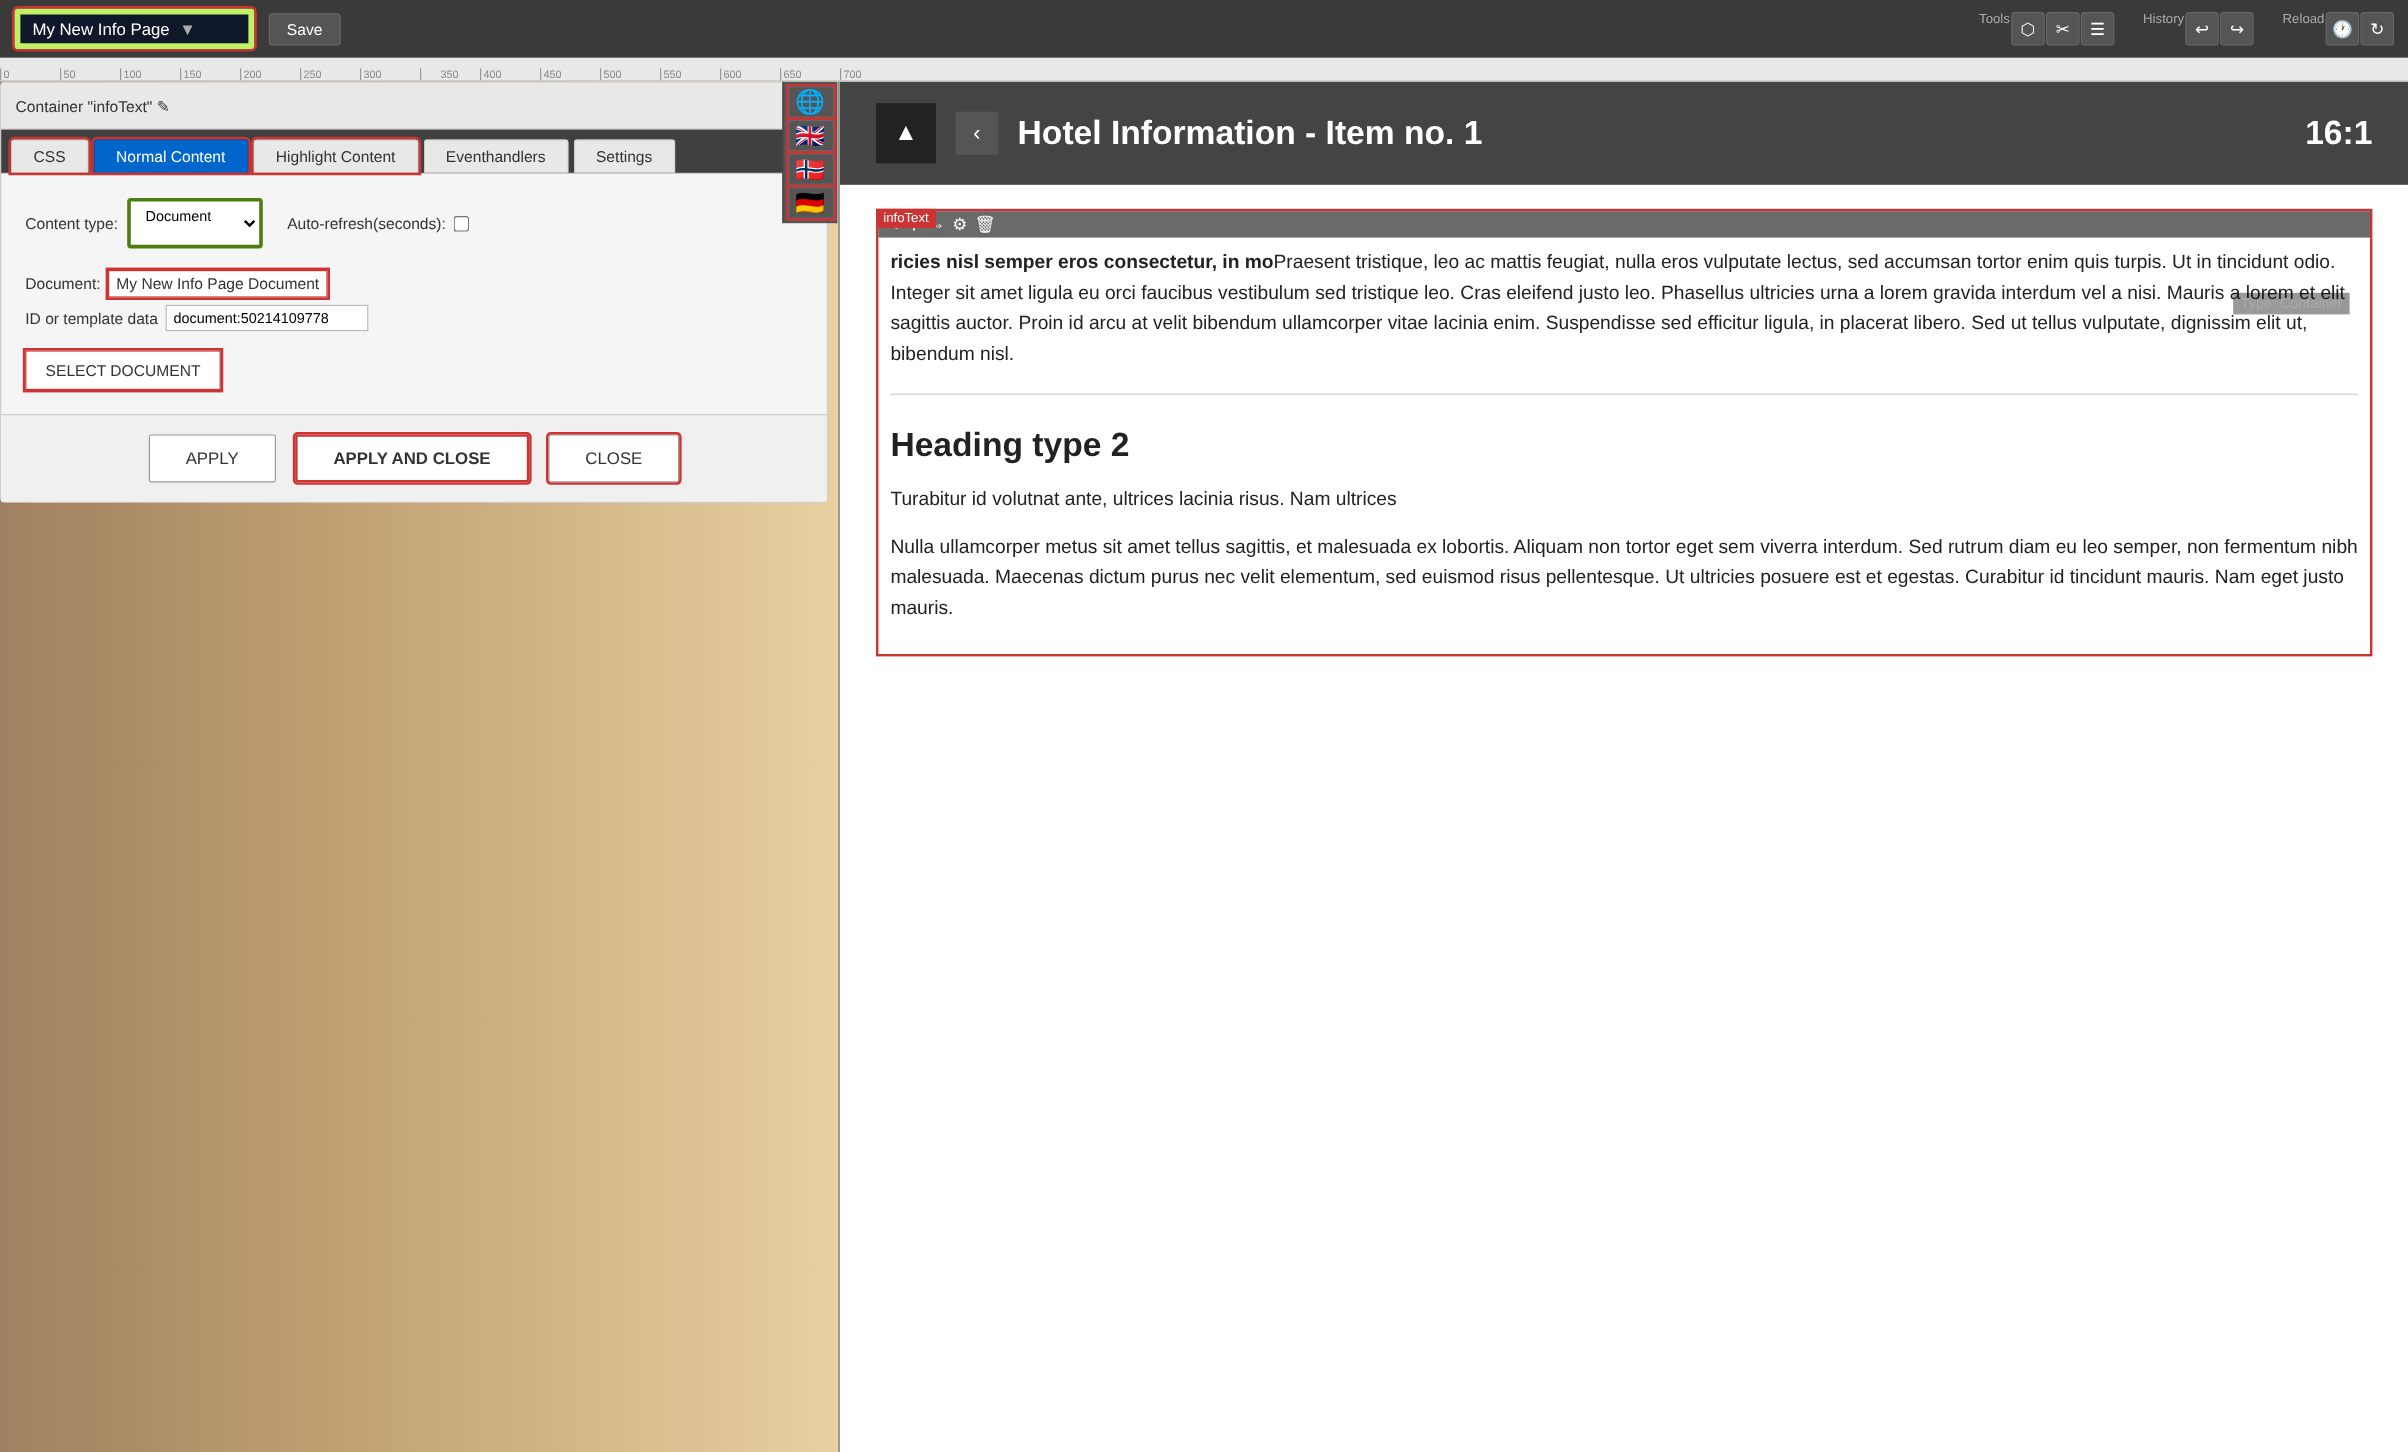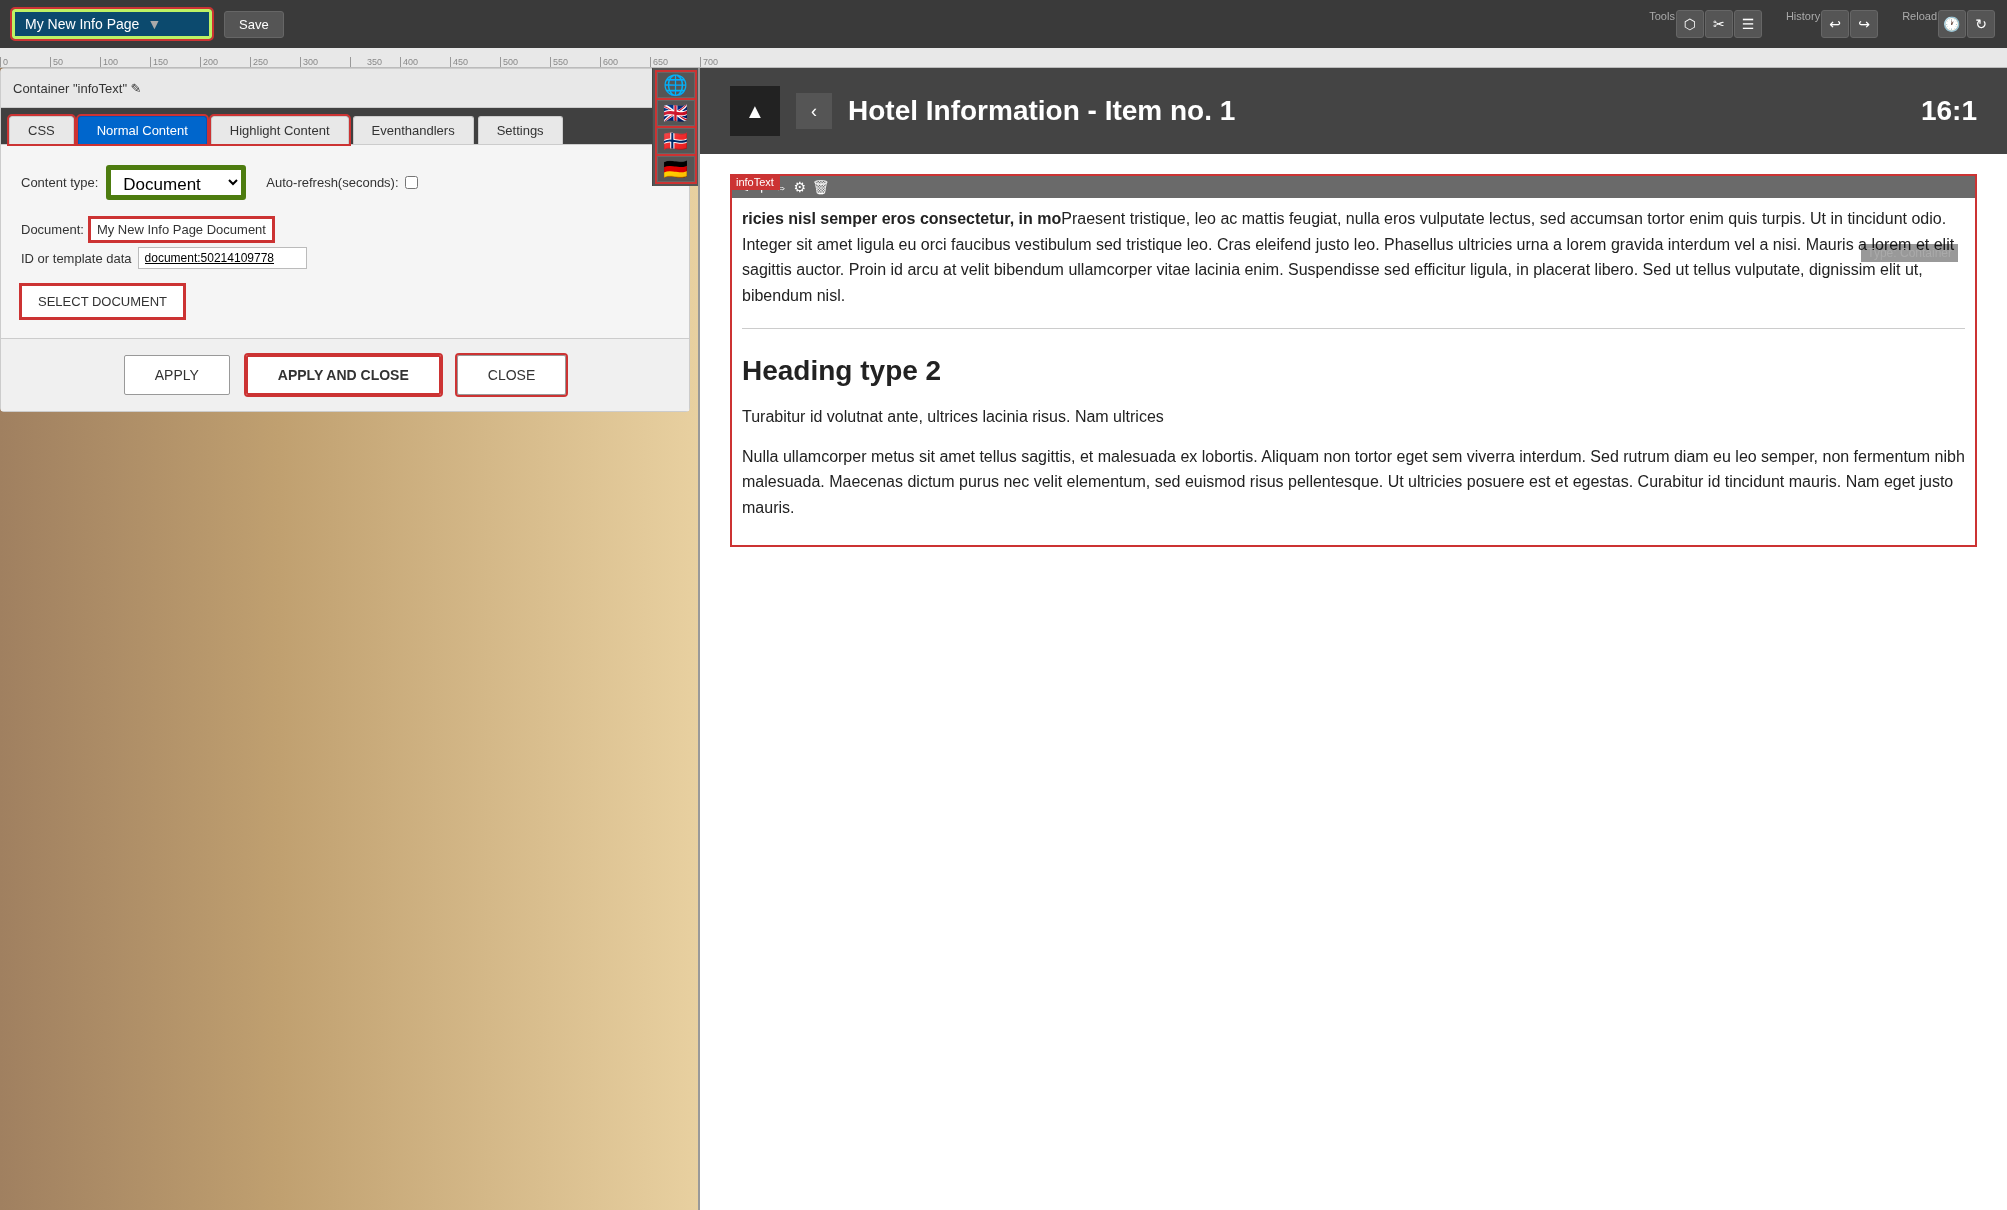--- a/index.html
+++ b/index.html
@@ -3,21 +3,21 @@
   <meta charset="utf-8">
   <style>
     * { box-sizing: border-box; margin: 0; padding: 0; }
     body { font-family: Arial, sans-serif; background: #ccc; width: 2007px; height: 1210px; overflow: hidden; position: relative; }
 
     
     .top-toolbar {
       display: flex; align-items: center; background: #3a3a3a; height: 48px; padding: 0 12px; gap: 12px; position: relative; z-index: 100;
     }
     .page-selector {
-      display: flex; align-items: center; background: #0c4a6e; border: 3px solid #bef264; border-radius: 3px; padding: 4px 10px; color: #fff; font-size: 14px; cursor: pointer; gap: 8px; min-width: 200px;
+      display: flex; align-items: center; background: #0f172a; border: 5px solid #bef264; border-radius: 3px; padding: 4px 10px; color: #fff; font-size: 14px; cursor: pointer; gap: 8px; min-width: 200px;
     }
     .save-btn {
       background: #555; border: 1px solid #666; border-radius: 3px; color: #fff; padding: 5px 14px; font-size: 13px; cursor: pointer;
     }
     .toolbar-right { margin-left: auto; display: flex; align-items: center; gap: 24px; }
     .toolbar-section { display: flex; align-items: flex-start; gap: 1px; }
     .toolbar-label { color: #aaa; font-size: 11px; }
     .toolbar-icon-btn { background: #555; border: 1px solid #666; border-radius: 3px; color: #fff; width: 28px; height: 28px; display: flex; align-items: center; justify-content: center; cursor: pointer; font-size: 14px; }
 
     
@@ -53,26 +53,26 @@
     .dialog-tabs {
       display: flex; background: #404040; border-bottom: 1px solid #ccc; padding: 8px 8px 0;
     }
     .dialog-tab {
       padding: 6px 18px; font-size: 13px; cursor: pointer; border: 1px solid #ccc; border-bottom: none; border-radius: 3px 3px 0 0; background: #e8e8e8; color: #333; margin-right: 4px;
     }
     .dialog-tab.active { background: #0066cc; color: #fff; border-color: #0055bb; }
     .dialog-content { padding: 20px; flex: 1; }
     .content-type-label { font-size: 13px; color: #333; }
     .content-type-select {
-      border: 5px solid #4d7c0f; border-radius: 3px; padding: 4px 24px 0 8px; font-size: 17px; background: #fff; cursor: pointer;
+      border: 3px solid #4d7c0f; border-radius: 3px; padding: 4px 24px 16px 8px; font-size: 12px; background: #fff; cursor: pointer;
     }
     .doc-row { display: flex; align-items: center; gap: 6px; margin-bottom: 6px; font-size: 13px; color: #333; }
     .doc-name { border: 1px solid #cc3333; background: #fff; padding: 3px 6px; font-size: 13px; min-width: 160px; }
     .id-row { display: flex; align-items: center; gap: 6px; margin-bottom: 16px; font-size: 13px; color: #333; }
-    .id-input { border: 1px solid #bbb; background: #fff; padding: 3px 6px; font-size: 12px; min-width: 160px; text-decoration: underline; }
+    .id-input { border: 1px solid #bbb; background: #fff; padding: 3px 6px; font-size: 12px; min-width: 160px; }
     .select-doc-btn {
       border: 1px solid #cc3333; background: #fff; padding: 8px 16px; font-size: 13px; cursor: pointer; color: #333;
     }
     .dialog-footer {
       display: flex; justify-content: center; gap: 16px; padding: 16px; border-top: 1px solid #ccc; background: #f0f0f0;
     }
     .footer-btn {
       padding: 10px 30px; font-size: 14px; border: 1px solid #999; background: #fff; cursor: pointer; border-radius: 2px; color: #333;
     }
     .footer-btn.primary { border: 2px solid #cc3333; font-weight: bold; }

